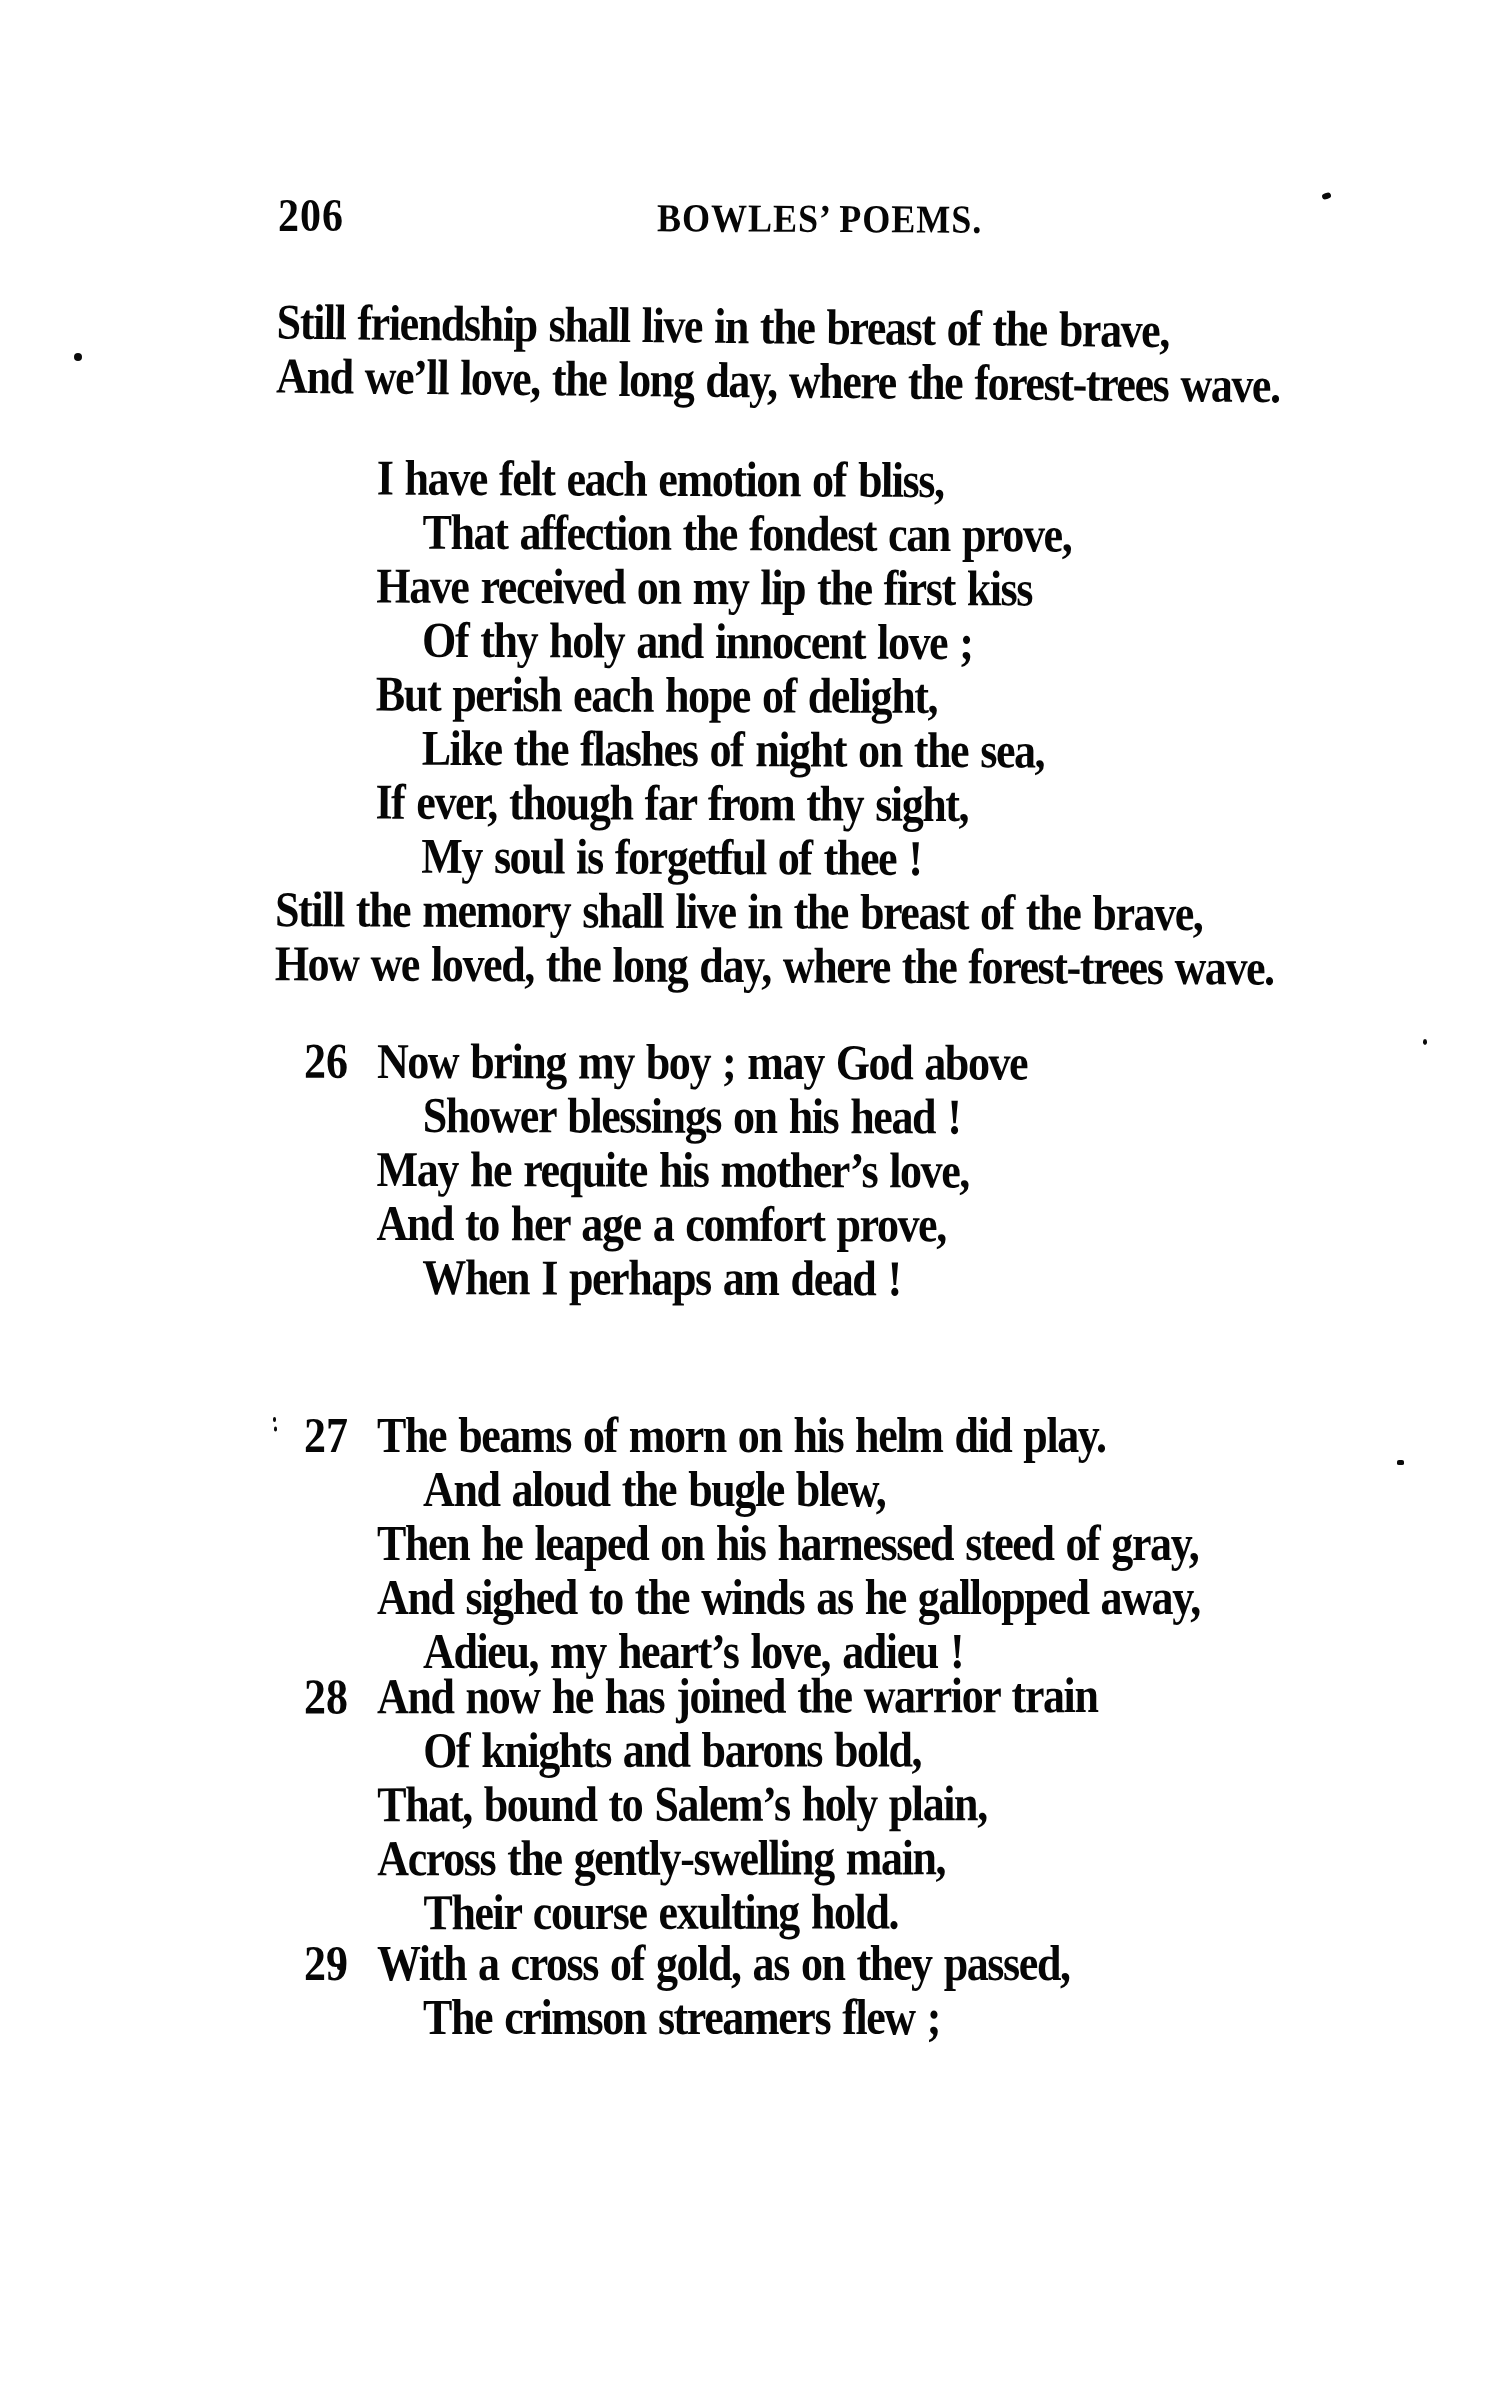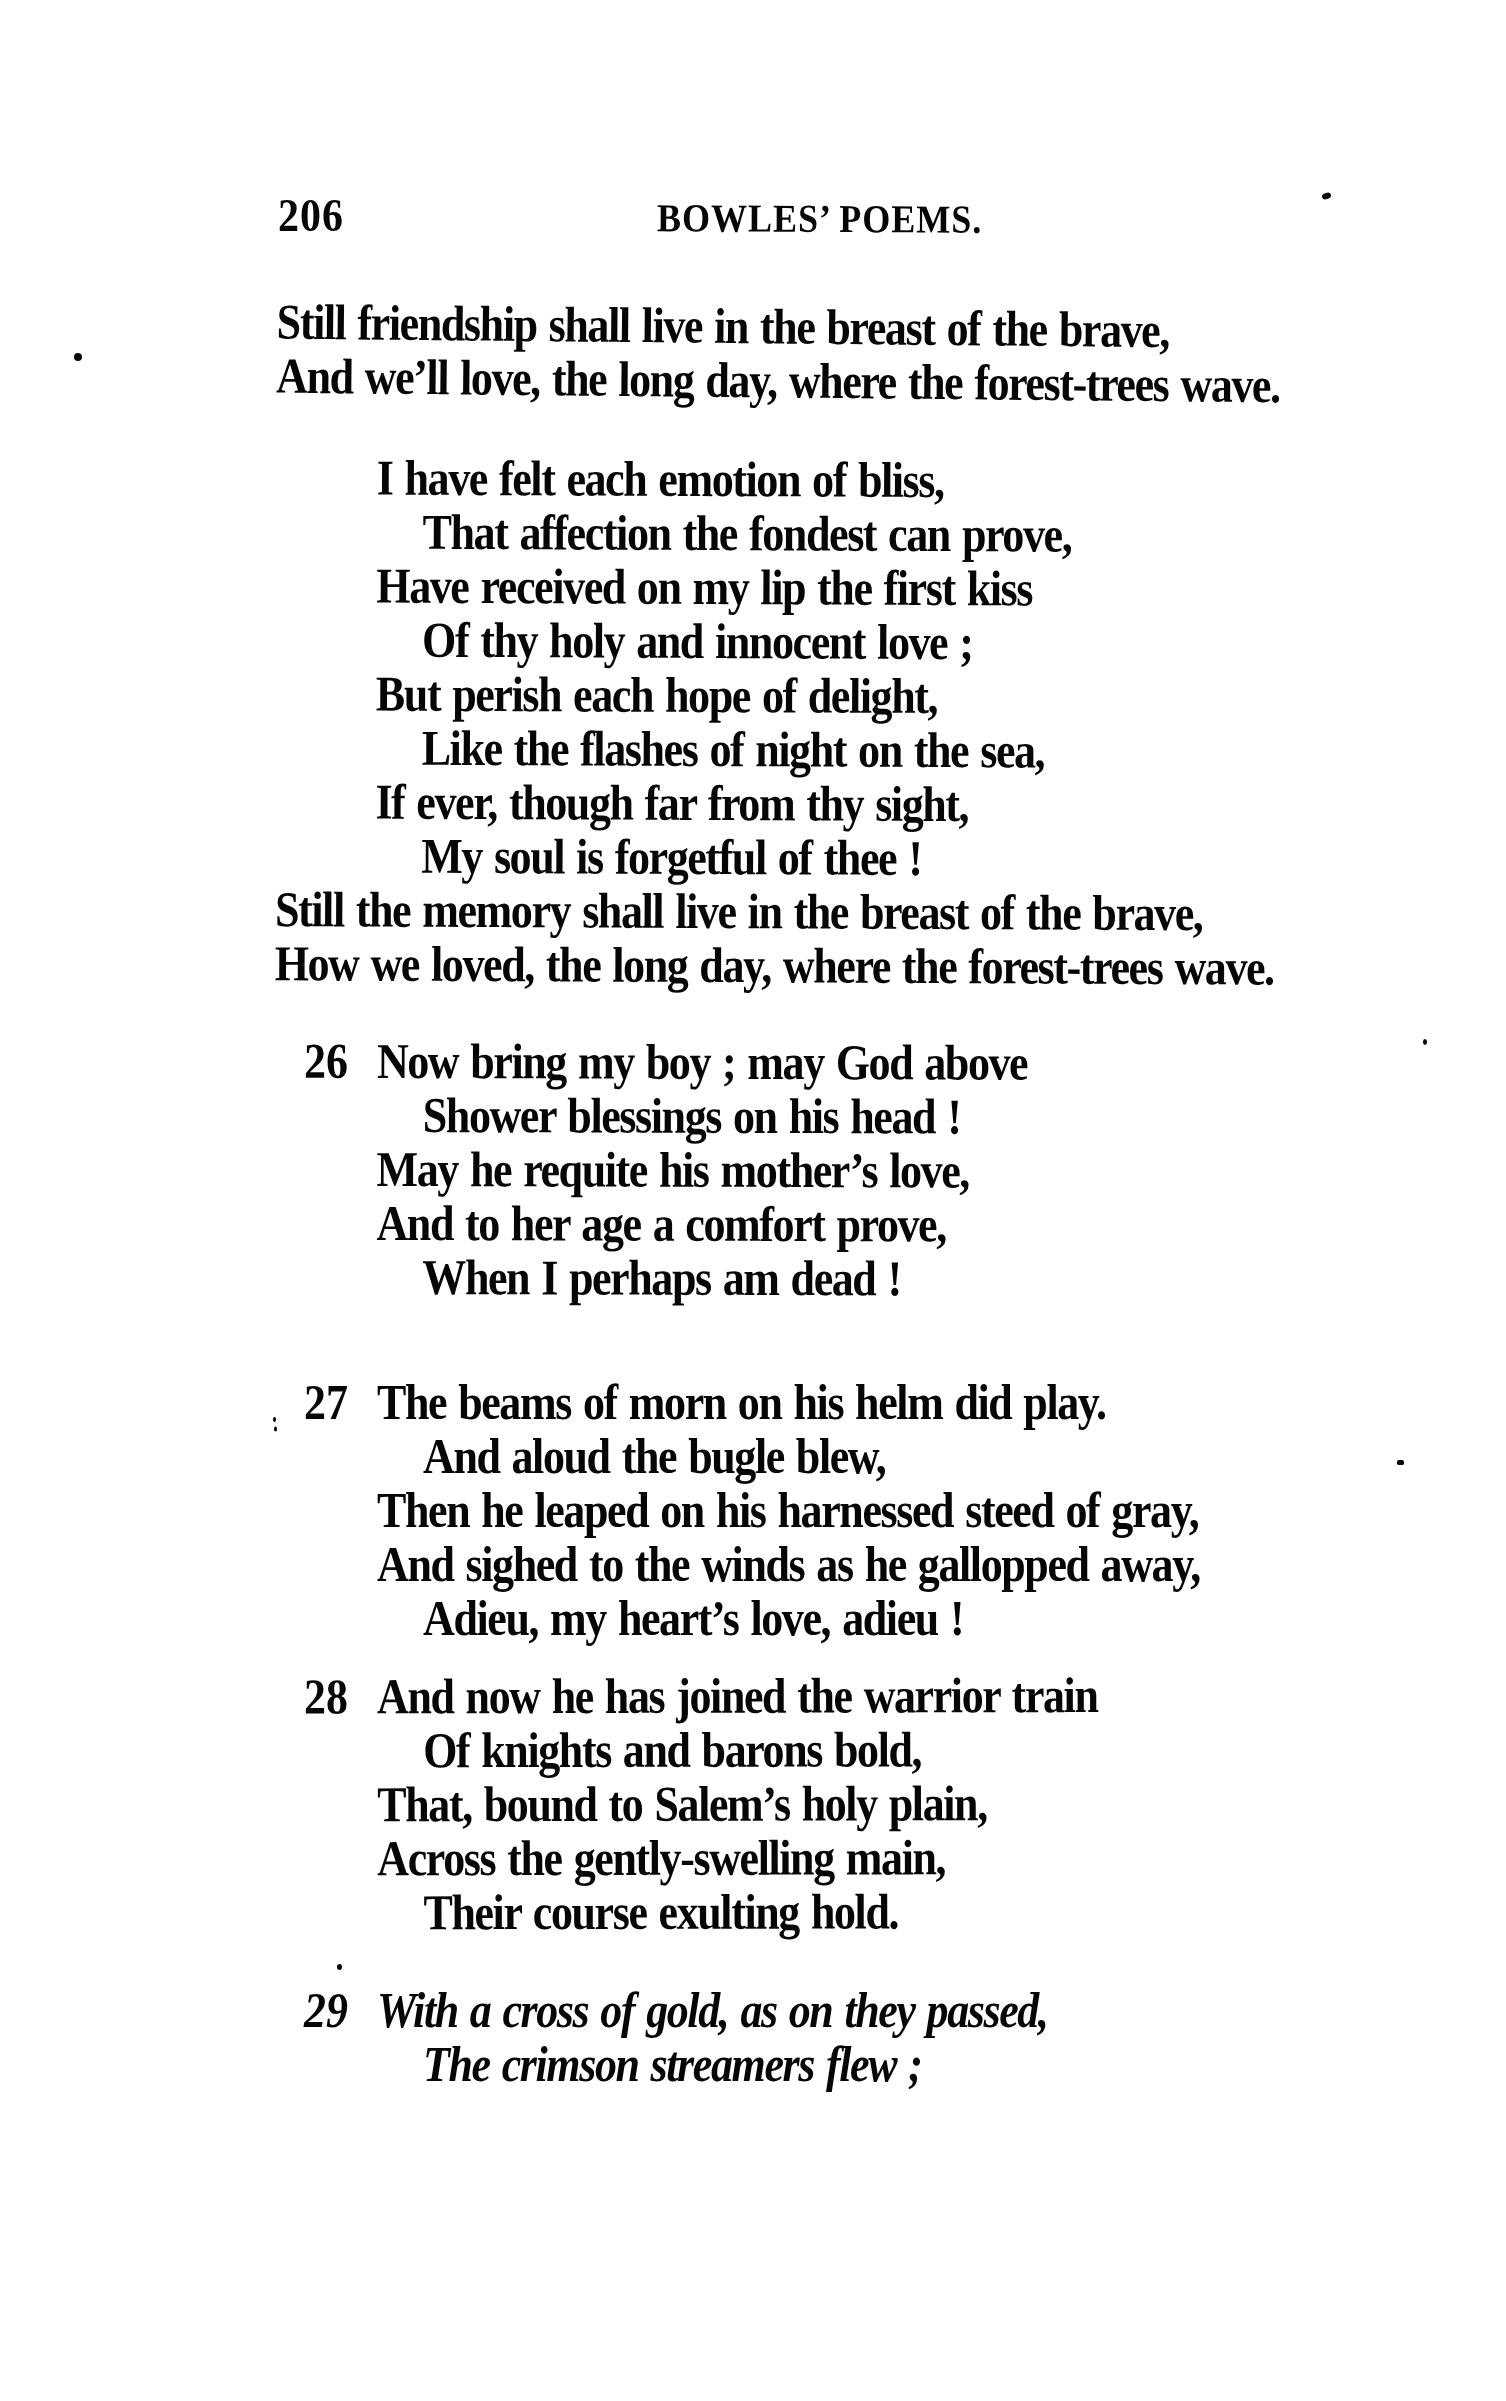--- a/index.html
+++ b/index.html
@@ -26,23 +26,23 @@
     position: absolute; left: 657px; top: 197px;
     font-size: 36px; font-weight: 700; letter-spacing: 1px;
     transform: scaleY(1.10) rotate(0.25deg); transform-origin: 0 50%;
     line-height: 43px; white-space: nowrap;
   }
   
   .block { position: absolute; left: 0; right: 0; }
   .b0 { top: 293px;  transform: rotate(0.55deg); transform-origin: 0 0; }
   .b1 { top: 450px;  transform: rotate(0.25deg); transform-origin: 0 0; }
   .b2 { top: 1034px; transform: rotate(0.15deg); transform-origin: 0 0; }
-  .b3 { top: 1376px; }
+  .b3 { top: 1409px; }
   .b4 { top: 1671px; transform: rotate(-0.1deg); transform-origin: 0 0; }
-  .b5 { top: 1984px; font-style: italic; }
+  .b5 { top: 1937px; }
   .line {
     position: relative;
     height: 54px; line-height: 54px;
     font-size: 44px; font-weight: 700;
     letter-spacing: -1.4px; word-spacing: 2.4px;
     white-space: nowrap;
     transform: scaleY(1.14); transform-origin: 0 50%;
   }
   .ind-flush { padding-left: 277px; }
   .ind-a     { padding-left: 377px; }

